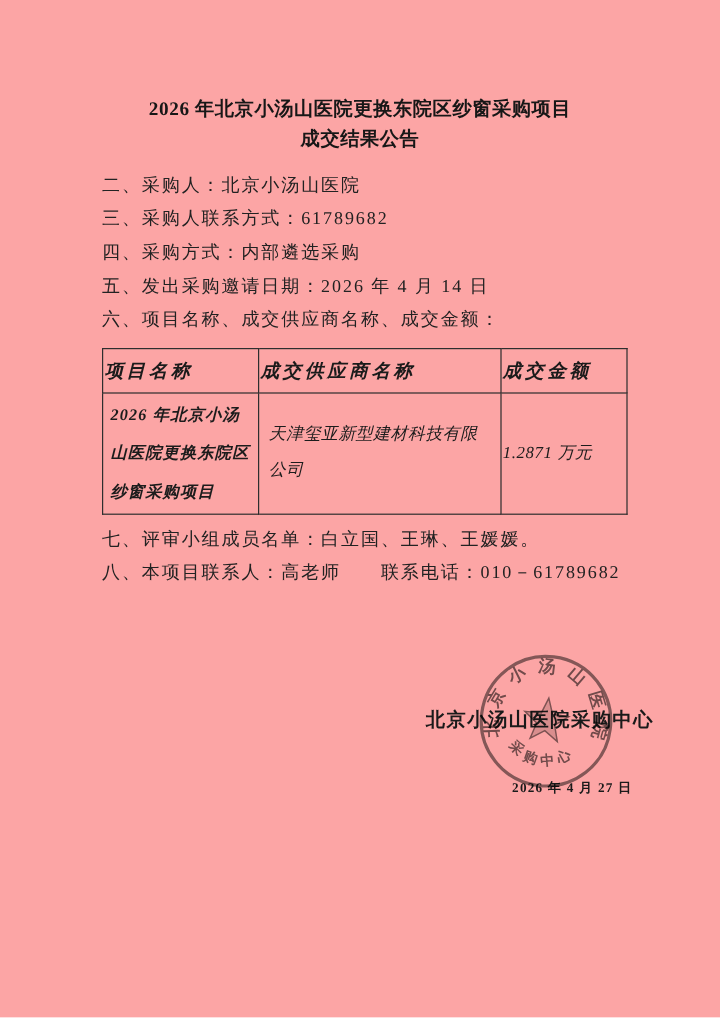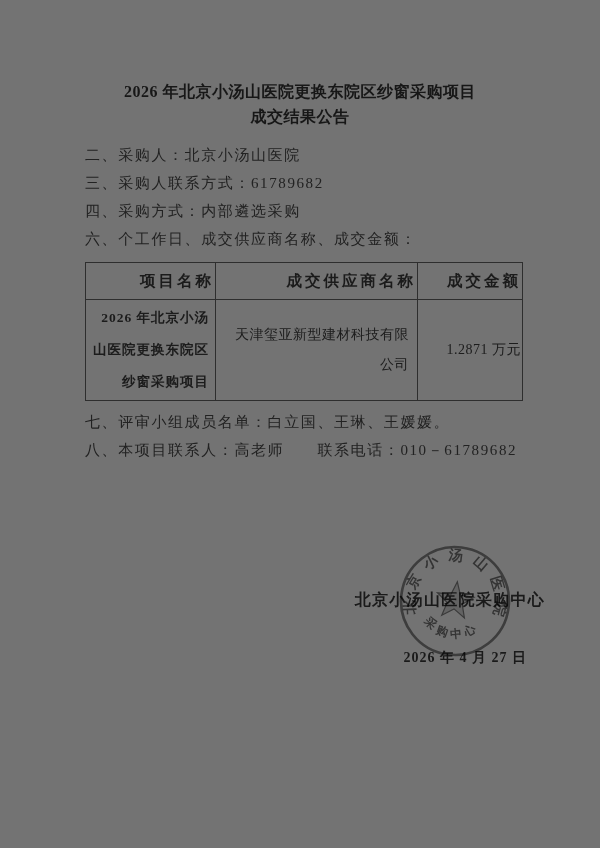--- a/index.html
+++ b/index.html
@@ -5,21 +5,21 @@
   html, body {
     margin: 0;
     padding: 0;
     background: #ffffff;
     font-family: "Liberation Serif", "DejaVu Serif", serif;
   }
   .page {
     position: relative;
     width: 600px;
     height: 848px;
-    background: #737373;
+    background: #fca5a5;
     overflow: hidden;
     color: #1c1c1c;
   }
   .title {
     position: absolute;
     top: 79px;
     left: 0;
     width: 600px;
     text-align: center;
     font-size: 16px;
@@ -43,22 +43,23 @@
     color: #222222;
   }
   table.result {
     width: 437px;
     border-collapse: collapse;
     table-layout: fixed;
     margin: 9px 0 7px 0;
   }
   table.result th, table.result td {
     border: 1.5px solid #2e2e2e;
-    text-align: right;
+    text-align: left;
     vertical-align: middle;
+    font-style: italic;
   }
   table.result th {
     height: 34px;
     font-size: 15.5px;
     font-weight: bold;
     letter-spacing: 3px;
     color: #1b1b1b;
   }
   table.result td {
     height: 98px;
@@ -87,21 +88,21 @@
     font-size: 16px;
     font-weight: bold;
     letter-spacing: 1.3px;
     color: #1a1a1a;
     text-align: center;
   }
   .date {
     position: absolute;
     top: 649px;
     right: 73px;
-    font-size: 14px;
+    font-size: 11px;
     font-weight: bold;
     letter-spacing: 1px;
     color: #1a1a1a;
   }
   .seal {
     position: absolute;
     left: 398px;
     top: 544px;
     width: 114px;
     height: 114px;
@@ -142,21 +143,22 @@
 
   <div class="title">
     <div>2026 年北京小汤山医院更换东院区纱窗采购项目</div>
     <div>成交结果公告</div>
   </div>
 
   <div class="content">
     <p class="item">二、采购人：北京小汤山医院</p>
     <p class="item">三、采购人联系方式：61789682</p>
     <p class="item">四、采购方式：内部遴选采购</p>
-    <p class="item">六、个工作日、成交供应商名称、成交金额：</p>
+    <p class="item">五、发出采购邀请日期：2026 年 4 月 14 日</p>
+    <p class="item">六、项目名称、成交供应商名称、成交金额：</p>
 
     <table class="result">
       <colgroup>
         <col style="width:130px">
         <col style="width:202px">
         <col style="width:105px">
       </colgroup>
       <tbody>
         <tr>
           <th>项目名称</th>

